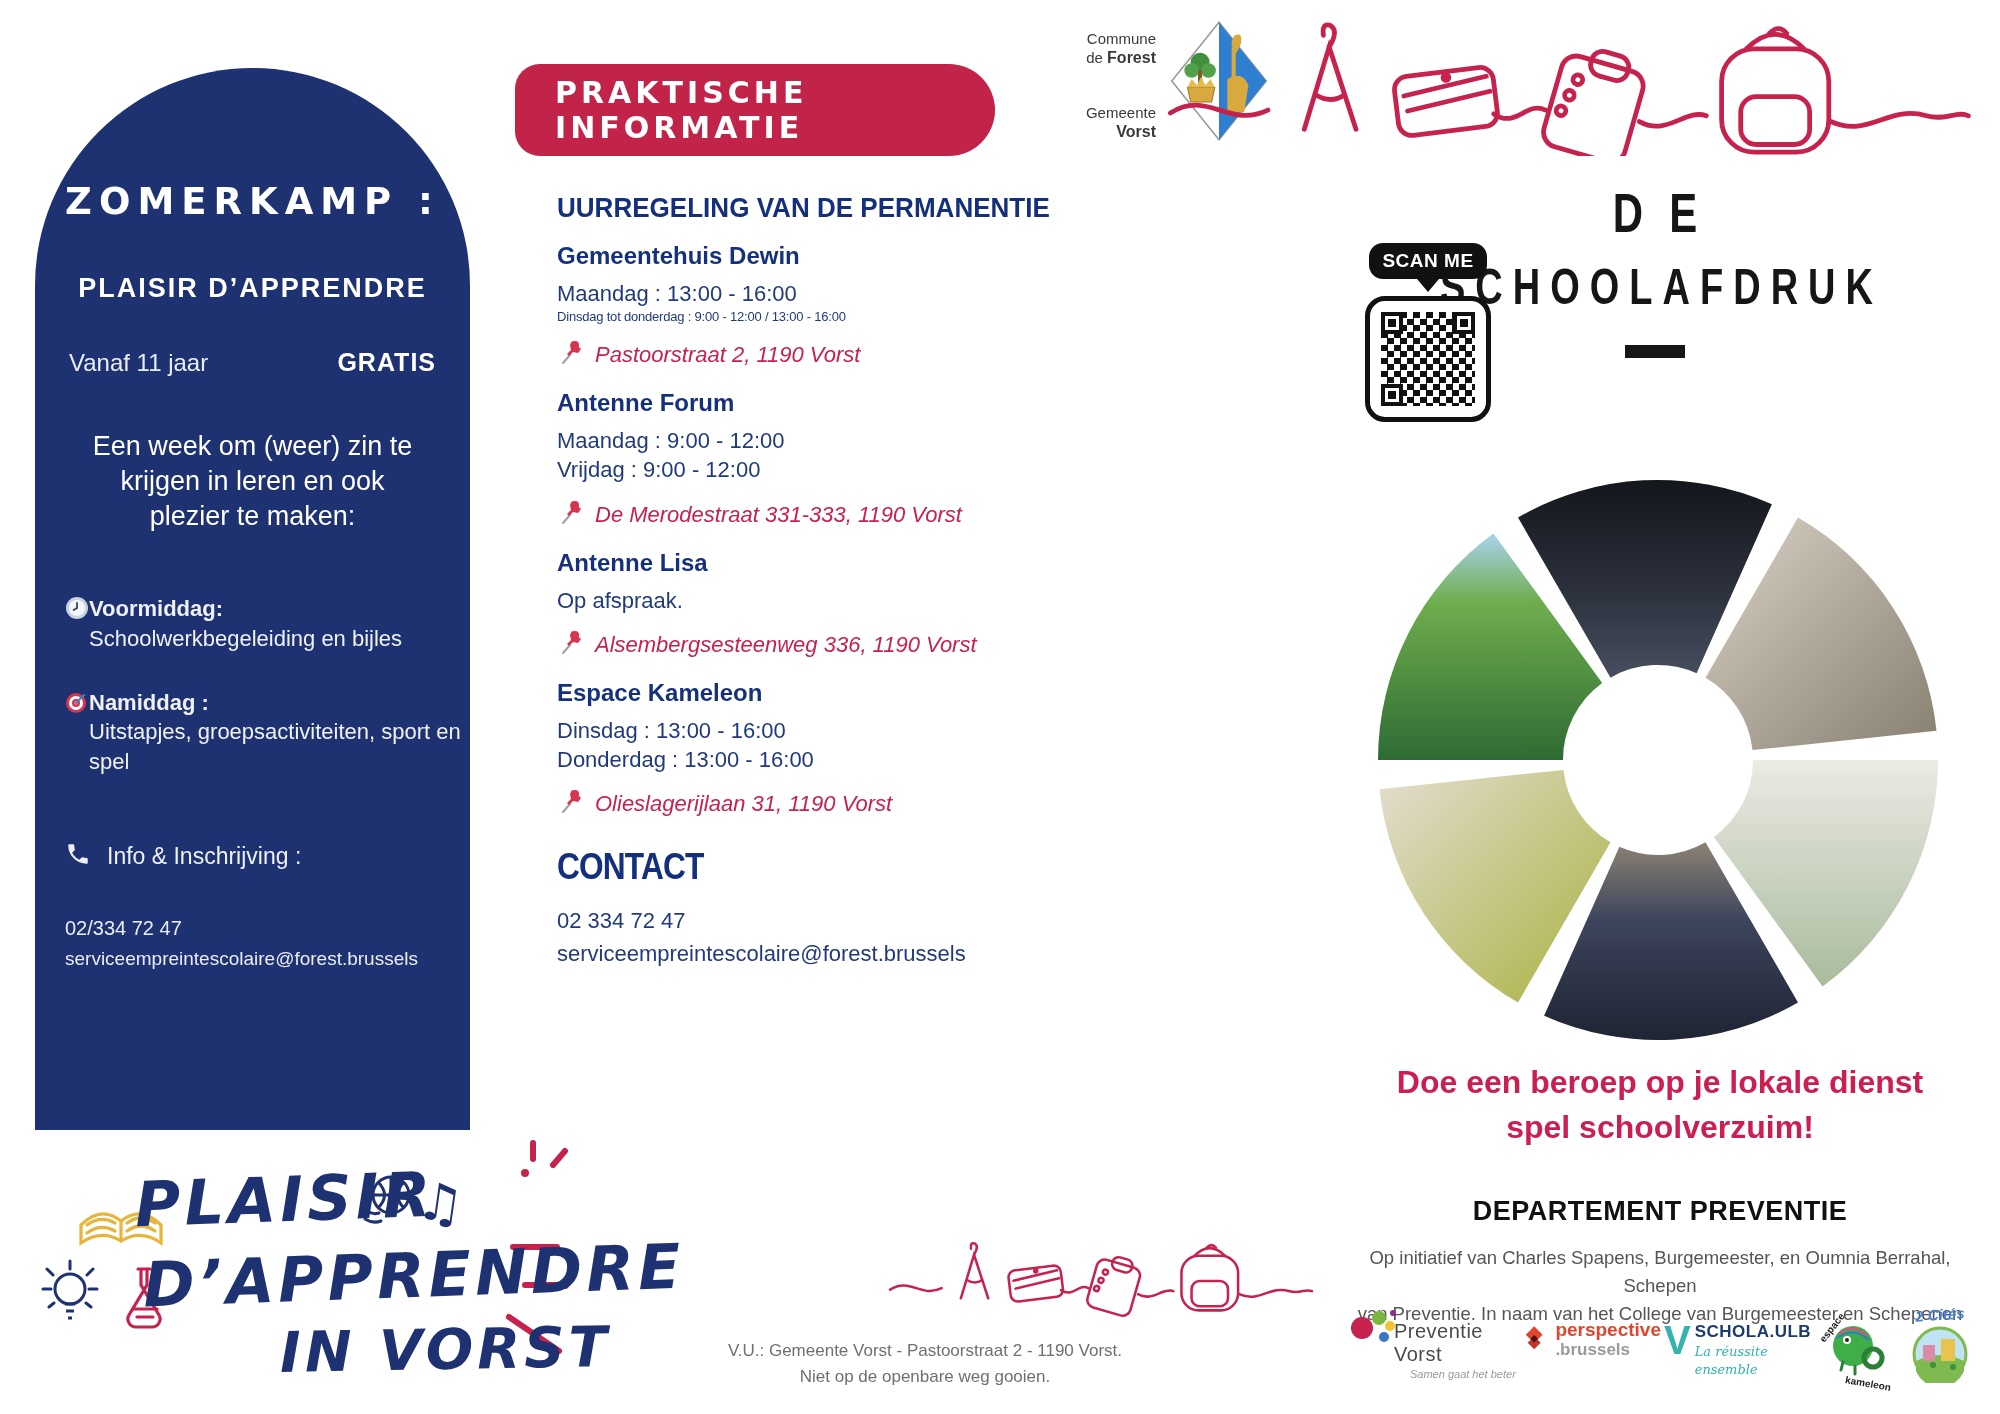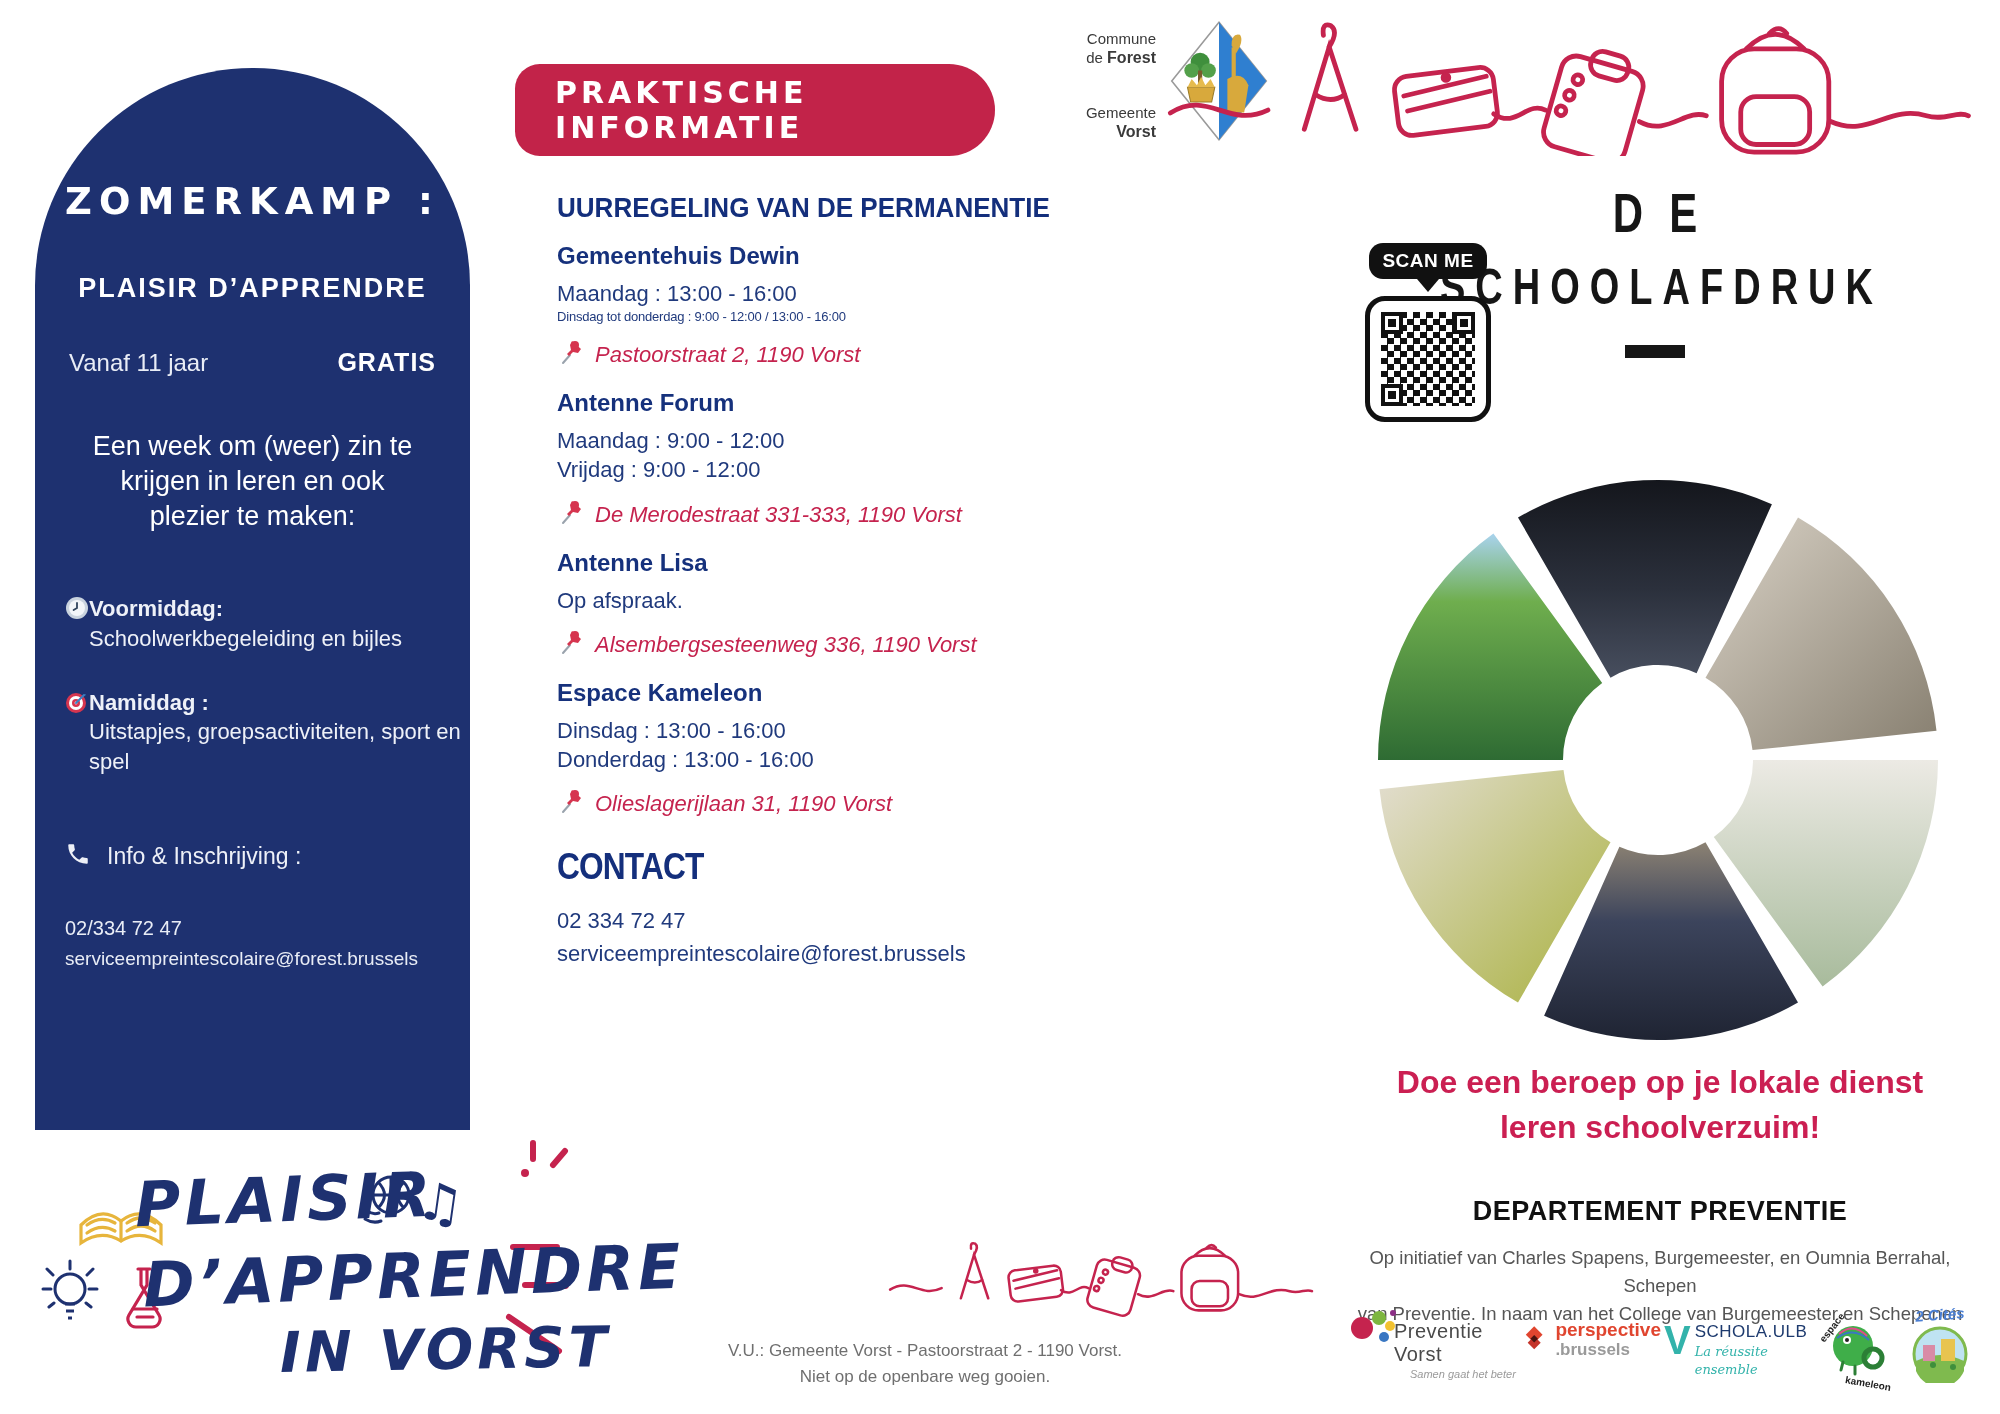--- a/index.html
+++ b/index.html
@@ -99,21 +99,21 @@
   .partner{text-align:center;}
   .p-pv{width:160px;text-align:left;position:relative;padding-left:10px;}
   .p-pv .pv-name{font-size:20px;color:#4a4a4a;letter-spacing:.5px;margin-left:36px;margin-top:14px;}
   .p-pv .pv-tag{font-size:11px;font-style:italic;color:#9a9a9a;margin-left:52px;margin-top:2px;}
   .p-pv svg{position:absolute;left:0;top:0;}
   .p-persp{width:140px;display:flex;gap:8px;align-items:center;text-align:left;margin-top:14px;}
   .persp-red{color:#e0452f;font-weight:bold;font-size:19px;line-height:1.05;}
   .persp-gray{color:#9a9a9a;font-weight:bold;font-size:17px;}
   .p-schola{width:150px;display:flex;gap:4px;align-items:flex-start;text-align:left;margin-top:16px;}
   .schola-v{color:#33b3ab;font-weight:bold;font-size:40px;line-height:.9;}
-  .schola-n{color:#1d3a6e;font-weight:normal;font-size:17px;letter-spacing:.5px;}
+  .schola-n{color:#1d3a6e;font-weight:bold;font-size:17px;letter-spacing:.5px;}
   .schola-tag{color:#33b3ab;font-size:13px;font-style:italic;font-family:"DejaVu Serif",serif;}
   .p-kam{width:80px;position:relative;height:90px;}
   .kam-top{position:absolute;left:-2px;top:16px;font-size:10px;font-weight:bold;color:#222;transform:rotate(-52deg);}
   .kam-bot{position:absolute;left:28px;top:72px;font-size:10px;font-weight:bold;color:#222;transform:rotate(10deg);}
   .p-2c{width:80px;}
   .c2-name{color:#4a7fd4;font-weight:bold;font-style:italic;font-size:15px;margin-bottom:2px;transform:rotate(-4deg);}
 </style>
 </head>
 <body>
 
@@ -406,21 +406,21 @@
       <path d="M430,47.5 A280,280 0 0 1 568.5,260.7 L384.5,280.1 A95,95 0 0 0 337.5,207.7 Z" fill="url(#gStudy)"></path>
       <path d="M570,290 A280,280 0 0 1 454.6,516.5 L345.8,366.9 A95,95 0 0 0 385,290 Z" fill="url(#gBright)"></path>
       <path d="M430,532.5 A280,280 0 0 1 176.1,545.8 L251.4,376.8 A95,95 0 0 0 337.5,372.3 Z" fill="url(#gGrad)"></path>
       <path d="M150,532.5 A280,280 0 0 1 11.5,319.3 L195.5,299.9 A95,95 0 0 0 242.5,372.3 Z" fill="url(#gClass)"></path>
       <path d="M10,290 A280,280 0 0 1 125.4,63.5 L234.2,213.1 A95,95 0 0 0 195,290 Z" fill="url(#gPark)"></path>
     </svg>
   </div>
 
   <div class="cta">
     <div>Doe een beroep op je lokale dienst</div>
-    <div>leren schoolverzuim!</div>
+    <div>spel schoolverzuim!</div>
   </div>
 
   <div class="dept">DEPARTEMENT PREVENTIE</div>
 
   <div class="initiative">
     <div>Op initiatief van Charles Spapens, Burgemeester, en Oumnia Berrahal, Schepen</div>
     <div>van Preventie.  In naam van het College van Burgemeester en Schepenen</div>
   </div>
 
   <div class="partners">

